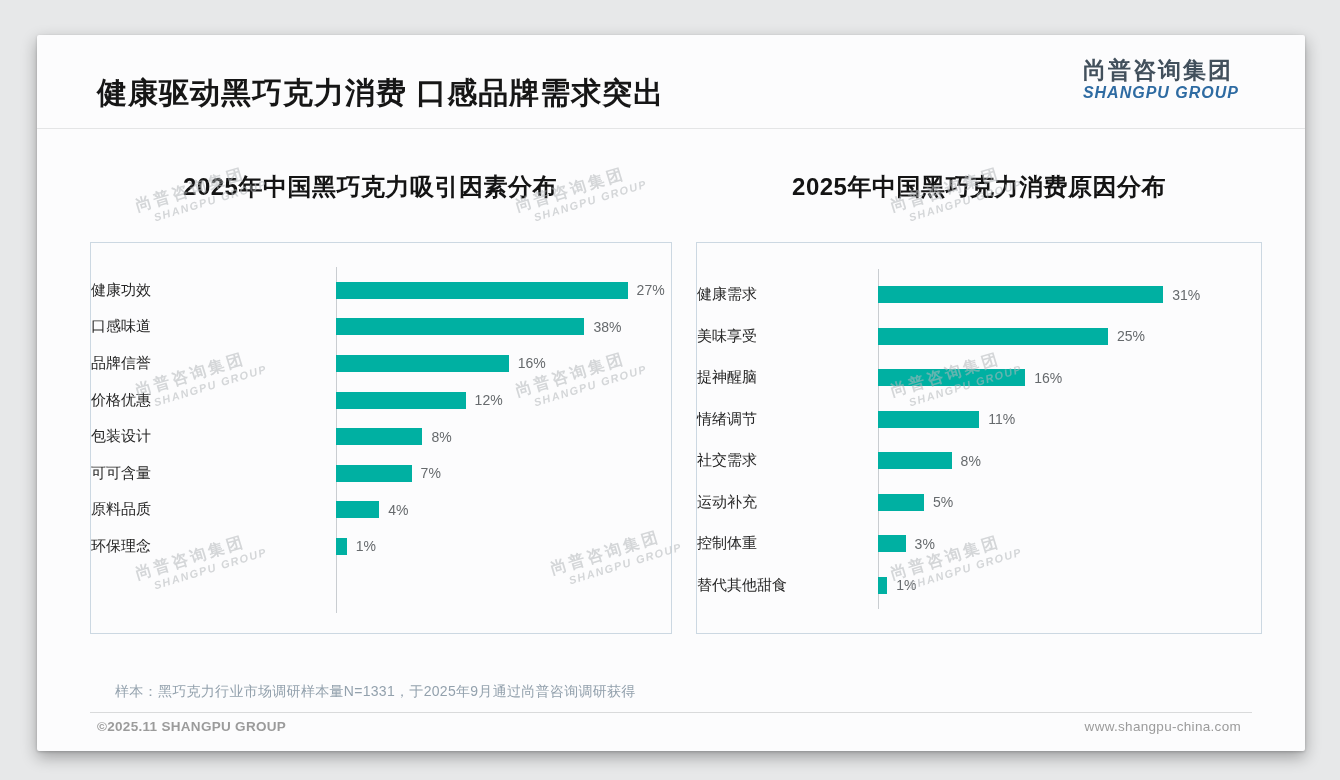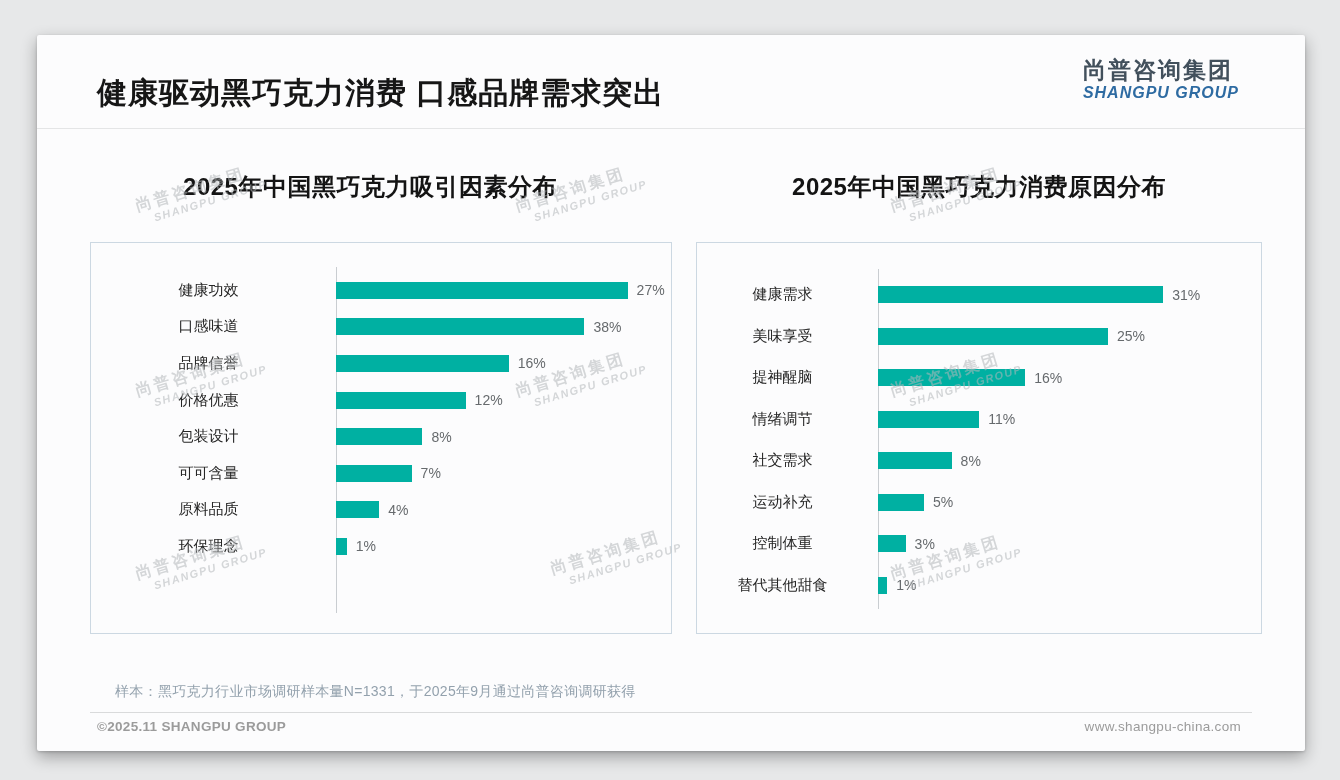--- a/index.html
+++ b/index.html
@@ -52,21 +52,21 @@
   .panel {
     position:absolute; top:207px; height:392px;
     border:1px solid #ccd8e2; background:transparent;
   }
   .panel.left  { left:53px;  width:582px; }
   .panel.right { left:659px; width:566px; }
   .axis-line { position:absolute; width:1px; background:#c9cdd1; }
   .rows { position:absolute; left:0; right:0; }
   .bar-row { display:flex; align-items:center; }
   .cat-label {
-    text-align:center; padding-right:10px; font-size:15px; color:#262626;
+    text-align:left; padding-right:10px; font-size:15px; color:#262626;
     white-space:nowrap; flex:0 0 auto;
   }
   .bar { height:17px; flex:0 0 auto; }
   .val-label { margin-left:9px; font-size:14px; color:#666a6d; white-space:nowrap;text-align:right; }
 
   
   .panel.left  .rows { top:29px; }
   .panel.left  .bar-row { height:36.6px; }
   .panel.left  .cat-label { width:245px; }
   .panel.left  .axis-line { left:245px; top:24px; height:346px; }

